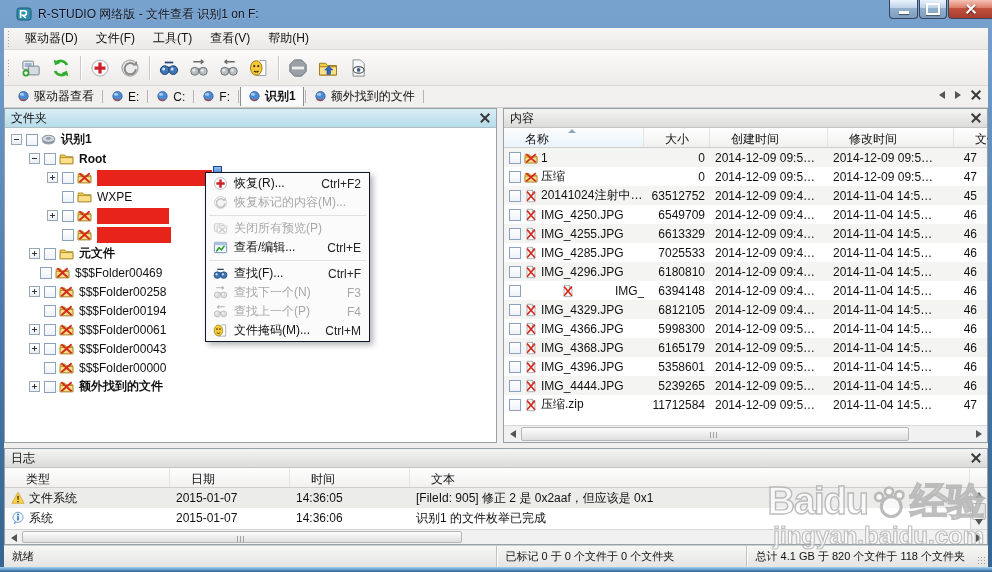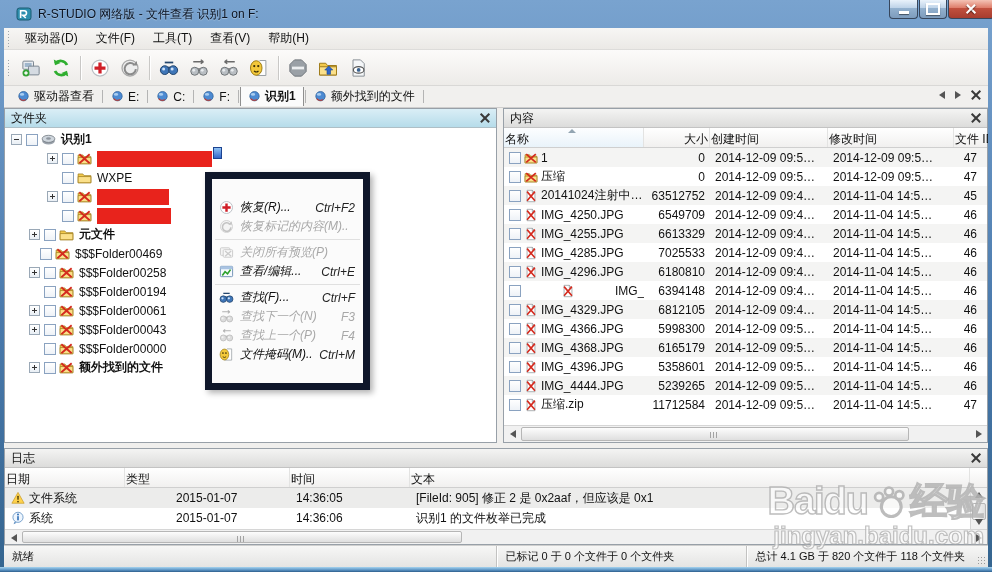--- a/index.html
+++ b/index.html
@@ -63,21 +63,21 @@
   .cb{width:12px;height:12px;border:1px solid #8aa2c0;background:linear-gradient(#fff,#eef2f7);margin:0 3px 0 4px;flex:none;}
   .ic{display:inline-flex;flex:none;align-items:center;justify-content:center;}
   .tlabel{margin-left:5px;white-space:nowrap;}
   .tlabel.b{font-weight:bold;}
   .redact{height:16px;background:#e8231c;margin-left:5px;position:relative;flex:none;}
   .anno{position:absolute;right:-10px;top:-4px;width:9px;height:12px;border:1px solid #1c4390;
     background:linear-gradient(#8fc2f5,#3264c8);}
   
   .chead{position:absolute;left:0;top:19px;right:0;height:20px;display:flex;
     background:linear-gradient(#ffffff,#f1f0ef);border-bottom:1px solid #cfcfcf;}
-  .hcell{border-right:1px solid #e3e3e2;padding:3px 1px;white-space:nowrap;overflow:hidden;position:relative;flex:none;}
+  .hcell{border-right:1px solid #e3e3e2;padding:3px 21px;white-space:nowrap;overflow:hidden;position:relative;flex:none;}
   .hcell.sorted{background:linear-gradient(#fdfeff,#e9f3fa);}
   .hcell .sortup{position:absolute;left:46%;top:1px;width:0;height:0;
     border-left:4px solid transparent;border-right:4px solid transparent;border-bottom:4px solid #93a5b2;}
   .crows{position:absolute;left:0;top:39px;right:0;bottom:17px;overflow:hidden;}
   .crow{display:flex;height:19px;align-items:center;}
   .crow.alt{background:#f4f4f3;}
   .ccell{padding:0 5px;white-space:nowrap;overflow:hidden;flex:none;}
   .r{text-align:right;}
   .namecell{display:flex;align-items:center;gap:3px;}
   .namecell .cb{margin:0;}
@@ -108,22 +108,22 @@
   
   .statusbar{position:absolute;left:0;top:517px;width:984px;height:22px;display:flex;align-items:center;
     background:linear-gradient(#f7f7f6,#e4e4e3);border-top:1px solid #cfcfce;font-size:11px;}
   .sbready{padding:0 8px;flex:1;}
   .sbsec{border-left:1px solid #c2c2c1;box-shadow:inset 1px 0 0 #fff;padding:0 9px;height:100%;
     display:flex;align-items:center;white-space:nowrap;flex:none;}
   .sbgrip{width:14px;height:100%;position:relative;flex:none;}
   .sbgrip::after{content:"";position:absolute;right:2px;bottom:2px;width:9px;height:9px;
     background-image:radial-gradient(#9a9a9a 40%,transparent 45%);background-size:3px 3px;}
   
-  .ctxmenu{position:absolute;left:201px;top:144px;width:165px;background:#fbfbfb;border:7px solid #0f172a;
-    box-shadow:3px 3px 6px rgba(0,0,0,.3);padding:19px 2px;z-index:20;font-style:italic;}
+  .ctxmenu{position:absolute;left:201px;top:144px;width:165px;background:#fbfbfb;border:1px solid #0f172a;
+    box-shadow:3px 3px 6px rgba(0,0,0,.3);padding:1px 2px;z-index:20;}
   .mitem{display:flex;align-items:center;height:19px;padding:0 6px 0 5px;gap:6px;white-space:nowrap;}
   .mitem .mlabel{flex:1;overflow:hidden;}
   .mitem .mshort{color:#222;}
   .mitem.disabled .mlabel,.mitem.disabled .mshort{color:#a8a8a8;}
   .mitem.disabled .ic{filter:grayscale(1) opacity(.5);}
   .msep{height:1px;background:#e0e0e0;margin:3px 1px;}
   
   .watermark{position:absolute;right:4px;top:453px;width:370px;text-align:right;z-index:6;pointer-events:none;opacity:.9;}
   .wm1{display:flex;align-items:center;justify-content:flex-end;gap:3px;
     font-size:38px;font-weight:bold;line-height:40px;letter-spacing:-1px;
@@ -369,20 +369,31 @@
             <span class="cb"></span>
             <span class="ic">
               <svg width="15" height="15" viewBox="0 0 16 16">
                 <ellipse cx="8" cy="9.5" rx="6.8" ry="3.8" fill="#9aa2ab"></ellipse>
                 <ellipse cx="8" cy="7.3" rx="6.8" ry="3.8" fill="#cfd6dd" stroke="#6e757c" stroke-width="0.8"></ellipse>
                 <ellipse cx="8" cy="7" rx="2.6" ry="1.3" fill="#8e969e"></ellipse>
               </svg>
             </span>
             <span class="tlabel b">识别1</span>
           </div>
+          <div class="trow" style="padding-left: 24px;">
+            <span class="exp"></span>
+            <span class="cb"></span>
+            <span class="ic">
+              <svg width="15" height="15" viewBox="0 0 16 16">
+                <path d="M1.2 4.2h5l1.4 1.8h7.2v7.6H1.2z" fill="#f2c94c" stroke="#a07d1c" stroke-width="0.8"></path>
+                <path d="M1.2 7h13.6v6.6H1.2z" fill="#fbe08a" stroke="#a07d1c" stroke-width="0.8"></path>
+              </svg>
+            </span>
+            <span class="tlabel b">Root</span>
+          </div>
           <div class="trow" style="padding-left: 42px;">
             <span class="exp plus"></span>
             <span class="cb"></span>
             <span class="ic">
               <svg width="15" height="15" viewBox="0 0 16 16">
                 <path d="M1.2 4.2h5l1.4 1.8h7.2v7.6H1.2z" fill="#f2c94c" stroke="#a07d1c" stroke-width="0.8"></path>
                 <path d="M1.2 7h13.6v6.6H1.2z" fill="#fbe08a" stroke="#a07d1c" stroke-width="0.8"></path>
                 <path d="M2.5 3.5L13.5 13M13.5 3.5L2.5 13" stroke="#d42a1e" stroke-width="2"></path>
               </svg>
             </span>
@@ -785,22 +796,22 @@
           </span>
       </div>
     </div>
 
     <div class="panel logp">
       <div class="pcap gray">
         <span>日志</span>
         <span class="pclose xg"></span>
       </div>
       <div class="lhead" id="lhead">
+          <div class="hcell" style="width: 165px;">类型</div>
           <div class="hcell" style="width: 120px;">日期</div>
-          <div class="hcell" style="width: 165px;">类型</div>
           <div class="hcell" style="width: 120px;">时间</div>
           <div class="hcell" style="width: 560px;">文本</div>
         </div>
       <div class="lrows" id="lrows">
           <div class="lrow alt">
             <div class="lcell" style="width: 165px;">
               <span class="ic">
                 <svg width="14" height="14" viewBox="0 0 16 16">
                   <path d="M8 1.6L15 14H1z" fill="#ffd34d" stroke="#c79a22" stroke-width="0.8"></path>
                   <rect x="7.2" y="5.4" width="1.6" height="4.6" rx="0.6" fill="#4a3a08"></rect>

